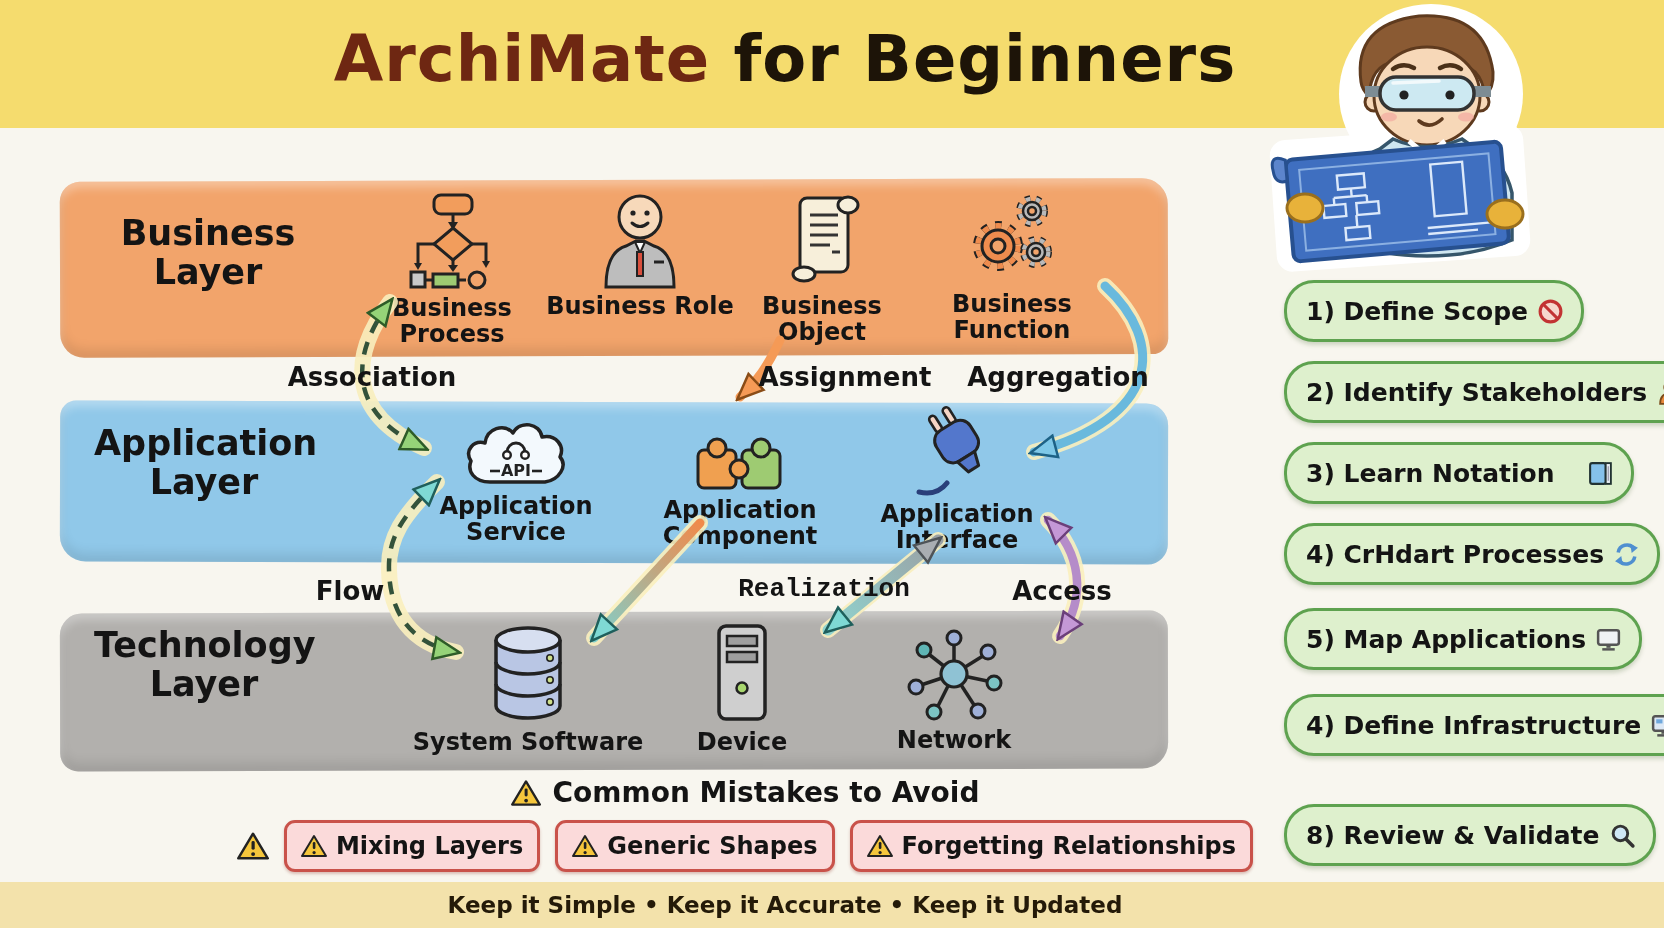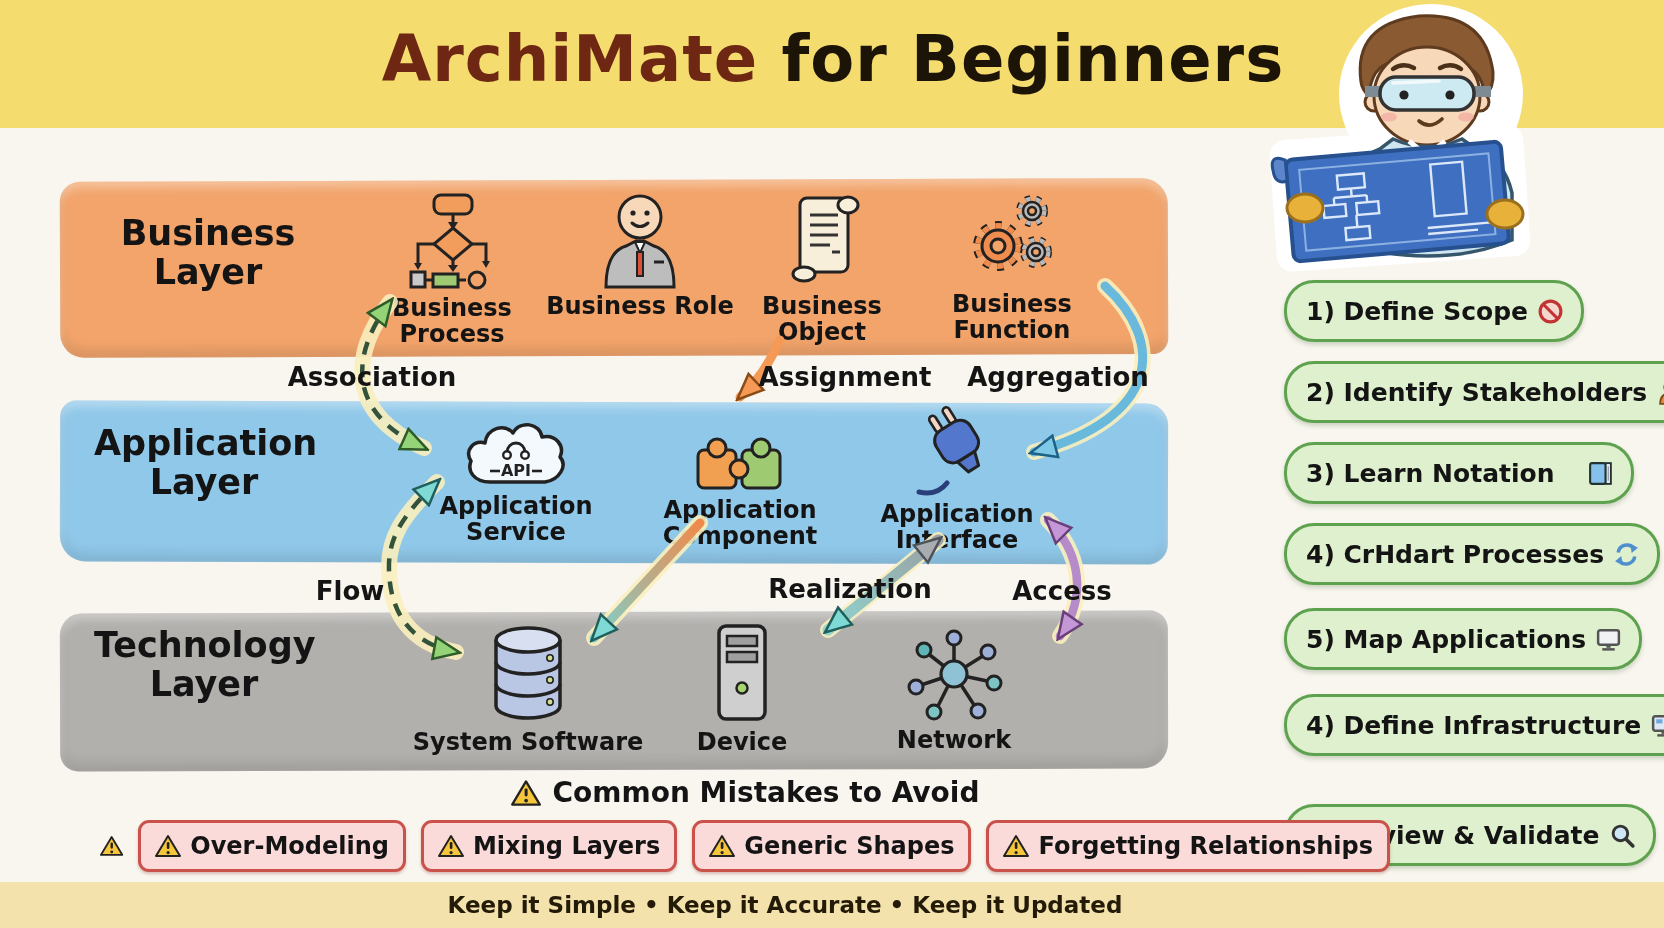--- a/index.html
+++ b/index.html
@@ -2,21 +2,21 @@
 <html><head>
 <meta charset="utf-8">
 <style>
   html,body{margin:0;padding:0;}
   body{font-family:"DejaVu Sans","Liberation Sans",sans-serif;background:#e8e6df;}
   #stage{position:relative;width:1664px;height:928px;background:#f8f6ef;overflow:hidden;}
 
   
   .header-band{position:absolute;left:0;top:0;width:1664px;height:128px;background:#f5dc6e;z-index:1;}
   .title{position:absolute;left:0;top:22px;width:1570px;text-align:center;z-index:2;
-         font-size:64px;font-weight:800;letter-spacing:1px;color:#1d1408;padding-left:48px;}
+         font-size:64px;font-weight:800;letter-spacing:1px;color:#1d1408;}
   .title .accent{color:#6e2712;}
 
   
   .band{position:absolute;left:60px;width:1108px;z-index:1;
         box-shadow:inset 0 6px 10px rgba(255,255,255,.35), inset 0 -8px 12px rgba(0,0,0,.10);}
   .band.business{top:180px;height:176px;background:#f2a46b;border-radius:20px 26px 16px 24px;transform:rotate(-.2deg);}
   .band.application{top:402px;height:161px;background:#90c8e9;border-radius:16px 22px 20px 26px;transform:rotate(.15deg);}
   .band.technology{top:612px;height:158px;background:#b2b0ad;border-radius:22px 18px 26px 18px;transform:rotate(-.15deg);}
 
   .layer-name{position:absolute;width:220px;text-align:center;z-index:3;
@@ -228,21 +228,21 @@
       <circle cx="12" cy="63" r="7" fill="#9fb0d8" stroke="#222" stroke-width="3"></circle>
       <circle cx="20" cy="26" r="7" fill="#5fb5b5" stroke="#222" stroke-width="3"></circle>
     </svg>
     <div class="el-label wide">Network</div>
   </div>
 
   <div class="rel" style="left:372px;top:362px;">Association</div>
   <div class="rel" style="left:845px;top:362px;">Assignment</div>
   <div class="rel" style="left:1058px;top:362px;">Aggregation</div>
   <div class="rel" style="left:350px;top:576px;">Flow</div>
-  <div class="rel" style="left:850px;top:574px;">Realization</div>
+  <div class="rel" style="left:824px;top:574px;font-family:Liberation Mono, monospace;">Realization</div>
   <div class="rel" style="left:1062px;top:576px;">Access</div>
 
   <svg id="arrows" width="1664" height="928" viewBox="0 0 1664 928">
     <defs>
       <marker id="ah-green" markerUnits="userSpaceOnUse" markerWidth="30" markerHeight="26" refX="24" refY="13" orient="auto-start-reverse" viewBox="0 0 30 26">
           <path d="M2 2 L28 13 L2 24 Z" fill="#95d378" stroke="#2e5c28" stroke-width="2.5"></path>
         </marker>
       <marker id="ah-teal" markerUnits="userSpaceOnUse" markerWidth="30" markerHeight="26" refX="24" refY="13" orient="auto-start-reverse" viewBox="0 0 30 26">
           <path d="M2 2 L28 13 L2 24 Z" fill="#7fd9d4" stroke="#1f5f5c" stroke-width="2.5"></path>
         </marker>
@@ -396,28 +396,20 @@
       <path d="M13 2 L25 22 H1 Z" fill="#f5c63c" stroke="#222" stroke-width="2" stroke-linejoin="round"></path>
       <rect x="11.8" y="8" width="2.6" height="7" rx="1.2" fill="#222"></rect>
       <circle cx="13.1" cy="18.6" r="1.6" fill="#222"></circle>
     </svg>
     <div class="mistake-pill">
       <svg width="26" height="24" viewBox="0 0 26 24">
         <path d="M13 2 L25 22 H1 Z" fill="#f5c63c" stroke="#222" stroke-width="2" stroke-linejoin="round"></path>
         <rect x="11.8" y="8" width="2.6" height="7" rx="1.2" fill="#222"></rect>
           <circle cx="13.1" cy="18.6" r="1.6" fill="#222"></circle>
       </svg>
-      <span>Over-Modeling</span>
-    </div>
-    <div class="mistake-pill">
-      <svg width="26" height="24" viewBox="0 0 26 24">
-        <path d="M13 2 L25 22 H1 Z" fill="#f5c63c" stroke="#222" stroke-width="2" stroke-linejoin="round"></path>
-        <rect x="11.8" y="8" width="2.6" height="7" rx="1.2" fill="#222"></rect>
-          <circle cx="13.1" cy="18.6" r="1.6" fill="#222"></circle>
-      </svg>
       <span>Mixing Layers</span>
     </div>
     <div class="mistake-pill">
       <svg width="26" height="24" viewBox="0 0 26 24">
         <path d="M13 2 L25 22 H1 Z" fill="#f5c63c" stroke="#222" stroke-width="2" stroke-linejoin="round"></path>
         <rect x="11.8" y="8" width="2.6" height="7" rx="1.2" fill="#222"></rect>
           <circle cx="13.1" cy="18.6" r="1.6" fill="#222"></circle>
       </svg>
       <span>Generic Shapes</span>
     </div>

